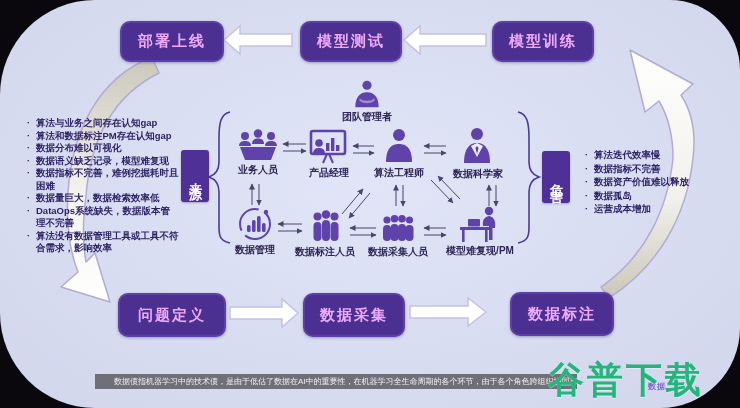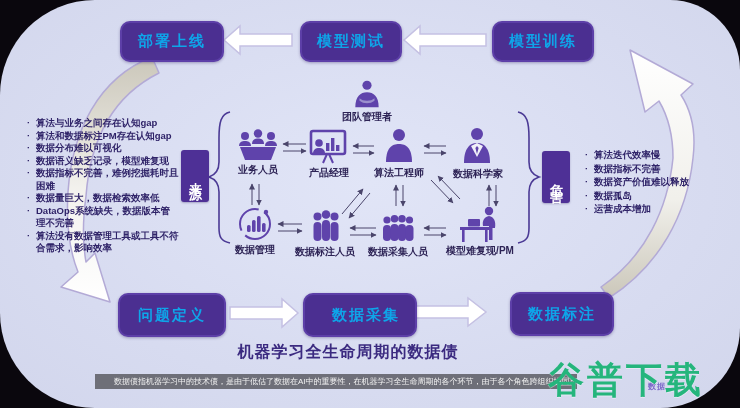--- a/index.html
+++ b/index.html
@@ -9,21 +9,21 @@
     position:relative;overflow:hidden;
   }
   .stage{position:absolute;inset:0;width:740px;height:408px;}
   .panel{
     position:absolute;left:0;top:0;width:740px;height:408px;
     background:radial-gradient(ellipse at 50% 45%, #e1e5f7 0%, #d7dbf0 65%, #d2d6ec 100%);
     border-radius:95px 70px 80px 95px;
   }
   svg.layer{position:absolute;left:0;top:0;}
   .box{
-    position:absolute;background:#4b2f91;color:#0ea5e9;
+    position:absolute;background:#4b2f91;color:#f0abfc;
     border:2px solid #5d3fa8;border-radius:10px;
     display:flex;align-items:center;justify-content:center;
     font-weight:bold;font-size:15px;letter-spacing:2px;
     box-shadow:0 1px 3px rgba(40,20,90,.35);
   }
   .vbox{
     position:absolute;background:#4e3096;color:#fff;
     border-radius:3px;display:flex;align-items:center;justify-content:center;
     font-weight:bold;font-size:13px;
     writing-mode:vertical-rl;letter-spacing:6px;text-indent:4px;
@@ -158,21 +158,21 @@
       <line x1="431" y1="180" x2="453" y2="203" marker-end="url(#m)"></line>
       <line x1="460" y1="199" x2="438" y2="176" marker-end="url(#m)"></line>
     </g>
   </svg>
 
   <div class="box" style="left:120px;top:21px;width:100px;height:37px;">部署上线</div>
   <div class="box" style="left:300px;top:21px;width:98px;height:37px;">模型测试</div>
   <div class="box" style="left:492px;top:21px;width:98px;height:37px;">模型训练</div>
 
   <div class="box" style="left:118px;top:293px;width:104px;height:40px;">问题定义</div>
-  <div class="box" style="left:303px;top:293px;width:98px;height:40px;padding-left:12px;">数据采集</div>
+  <div class="box" style="left:303px;top:293px;width:98px;height:40px;">数据采集</div>
   <div class="box" style="left:492px;top:292px;width:100px;height:40px;margin-left:18px;">数据标注</div>
 
   <div class="vbox" style="left:181px;top:150px;width:28px;height:52px;">来源</div>
   <ul class="list" style="left:27px;top:117px;width:152px;">
     <li>算法与业务之间存在认知gap</li>
     <li>算法和数据标注PM存在认知gap</li>
     <li>数据分布难以可视化</li>
     <li>数据语义缺乏记录，模型难复现</li>
     <li>数据指标不完善，难例挖掘耗时且困难</li>
     <li>数据量巨大，数据检索效率低</li>
@@ -278,18 +278,17 @@
   <div class="rolelabel" style="left:327px;top:110px;width:80px;">团队管理者</div>
   <div class="rolelabel" style="left:218px;top:163px;width:80px;">业务人员</div>
   <div class="rolelabel" style="left:289px;top:166px;width:80px;">产品经理</div>
   <div class="rolelabel" style="left:359px;top:166px;width:80px;">算法工程师</div>
   <div class="rolelabel" style="left:438px;top:167px;width:80px;">数据科学家</div>
   <div class="rolelabel" style="left:215px;top:243px;width:80px;">数据管理</div>
   <div class="rolelabel" style="left:285px;top:245px;width:80px;">数据标注人员</div>
   <div class="rolelabel" style="left:358px;top:245px;width:80px;">数据采集人员</div>
   <div class="rolelabel" style="left:440px;top:244px;width:80px;">模型难复现/PM</div>
 
-  <div class="title">机器学习全生命周期的数据债</div>
   <div class="captionbar">数据债指机器学习中的技术债，是由于低估了数据在AI中的重要性，在机器学习全生命周期的各个环节，由于各个角色跨组织协同产生</div>
 
   <div class="wfrag">数据</div>
   <div class="watermark">谷普下载</div>
 </div>
 
 </body></html>

